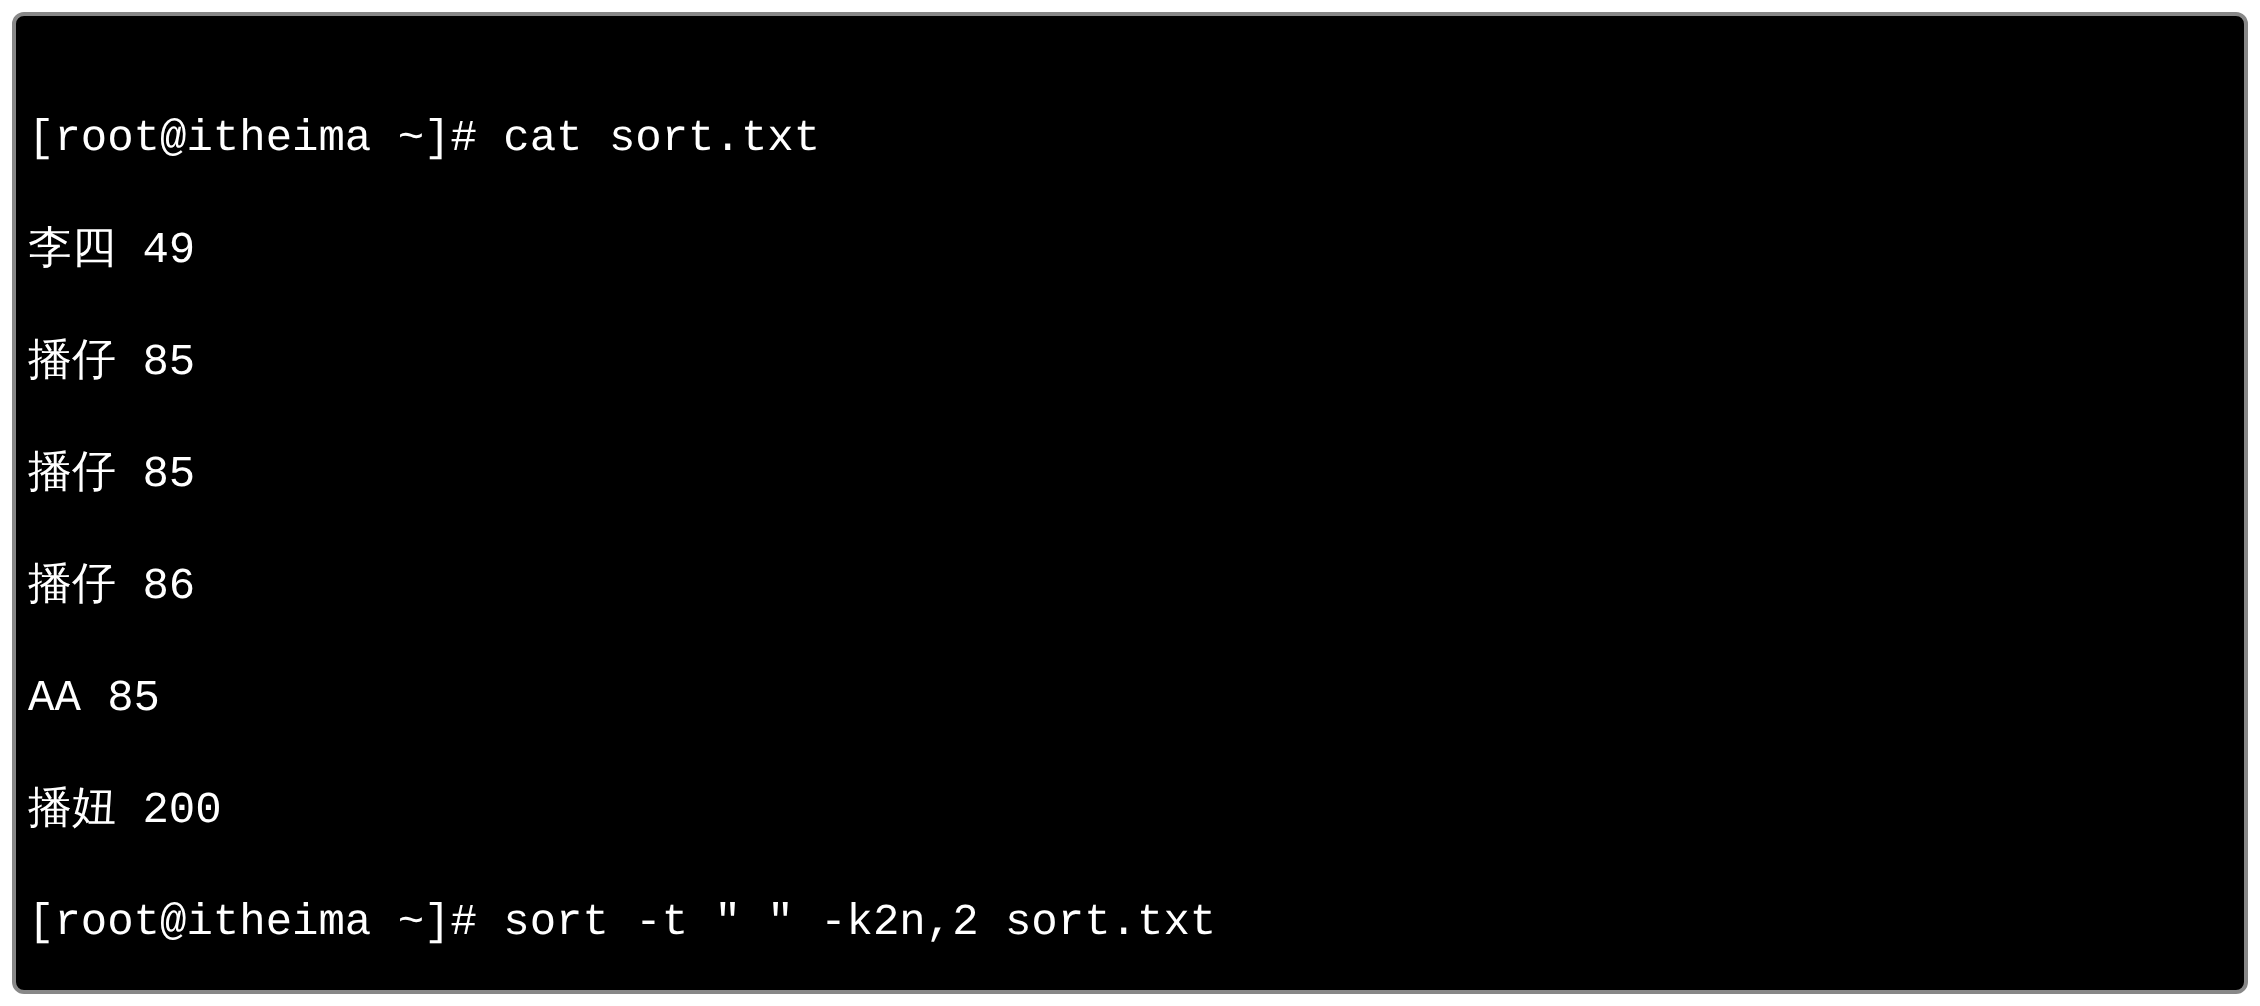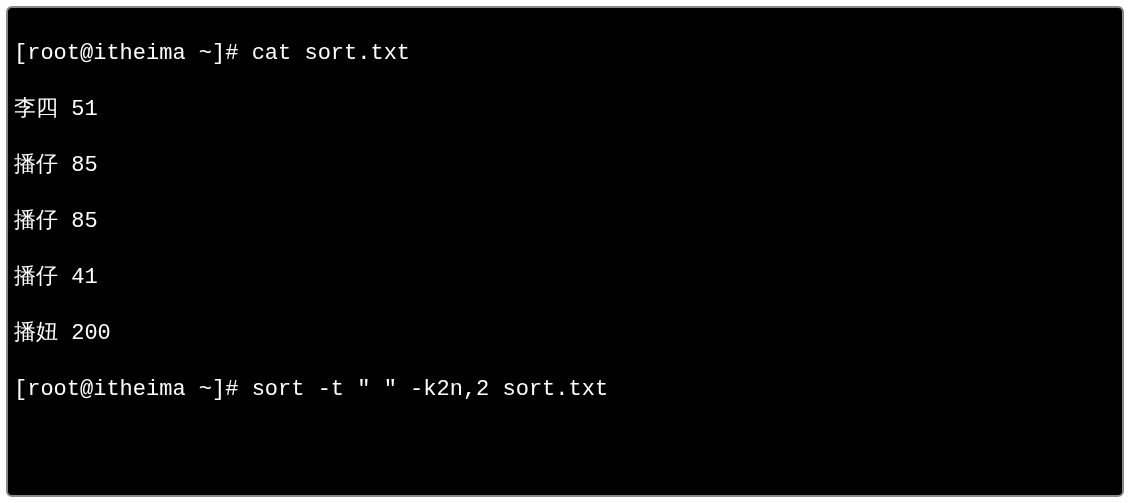--- a/index.html
+++ b/index.html
@@ -12,41 +12,42 @@
       padding: 6px;
       width: 1130px;
       height: 503px;
     }
     .terminal {
       background: #000000;
       color: #ffffff;
       font-family: "Courier New", Consolas, monospace;
       font-size: 22px;
       line-height: 28px;
-      padding: 4px 6px;
+      padding: 20px 6px;
       width: 100%;
       height: 100%;
       border: 2px solid #888;
       border-radius: 6px;
       overflow: hidden;
       white-space: pre;
     }
     .line {
       display: block;
     }
   </style>
 </head>
 <body>
 
 <div class="terminal">
 <span class="line"><span>[root@itheima ~]# </span><span>cat sort.txt</span></span>
-<span class="line">李四 51</span>
+<span class="line">李四 49</span>
 <span class="line">播仔 85</span>
 <span class="line">播仔 85</span>
-<span class="line">播仔 41</span>
+<span class="line">播仔 86</span>
+<span class="line">AA 85</span>
 <span class="line">播妞 200</span>
 <span class="line"><span>[root@itheima ~]# </span><span>sort -t " " -k2n,2 sort.txt</span></span>
 
 
 
 
 
 
 
 

